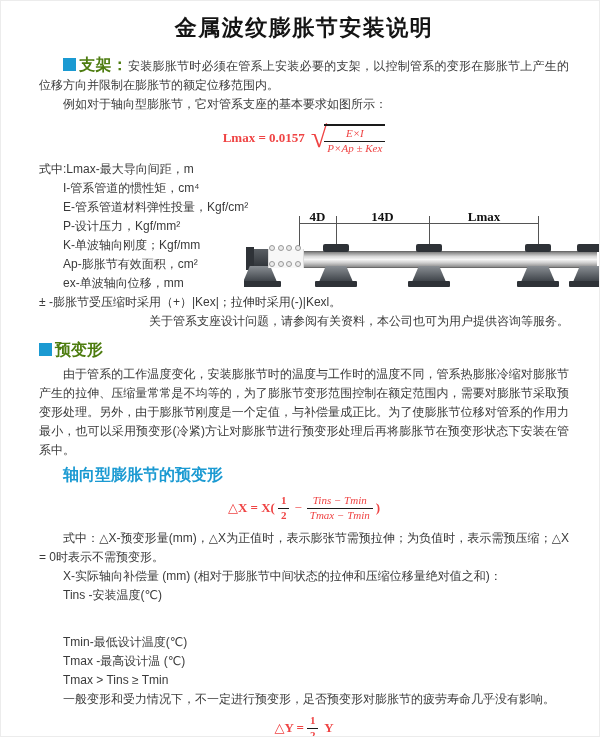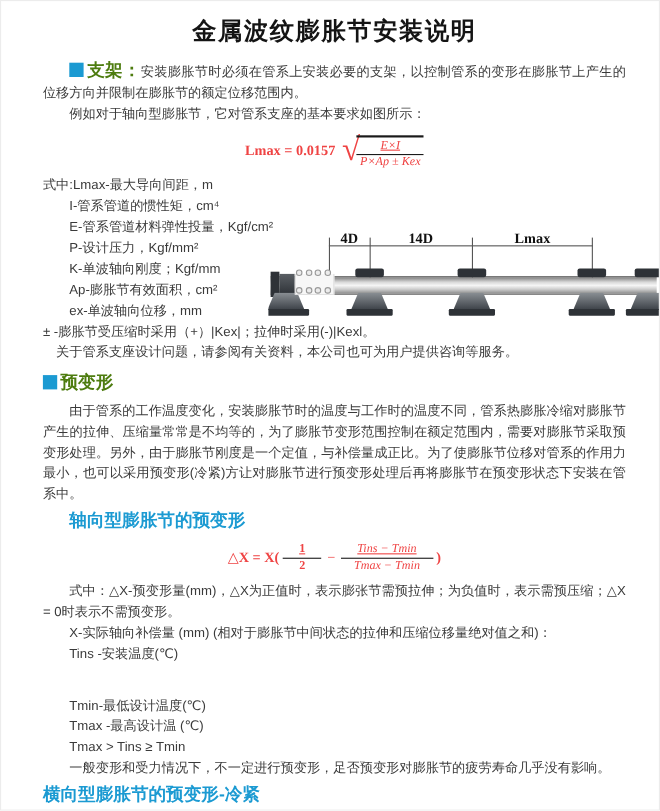--- a/index.html
+++ b/index.html
@@ -9,21 +9,21 @@
     padding:0 30px 0 38px; overflow:hidden;
     font-family:"Liberation Sans","DejaVu Sans",sans-serif;
     color:#3a3a3a;
   }
   .title {
     margin:12px 0 12px; text-align:center; color:#141414;
     font-size:22px; line-height:30px; font-weight:bold; letter-spacing:1.5px;
   }
   .para { font-size:12px; line-height:19px; margin:0; text-align:justify; }
   .indent { text-indent:2em; }
-  .indent1 { text-indent:1em; }
+  .indent1 { text-indent:1em;text-align:right; }
   .sec-marker {
     display:inline-block; width:13px; height:13px; background:#1b9ad2;
     margin-right:3px; vertical-align:-1px;
   }
   .sec-label { color:#4d7c0f; font-size:16px; font-weight:bold; }
   .sec-head { margin:8px 0 4px; line-height:22px; }
   .sub-head {
     color:#1b9ad2; font-size:16px; font-weight:bold;
     margin:5px 0 2px 24px; line-height:20px;
   }
@@ -32,21 +32,21 @@
   
   .formula {
     text-align:center; color:#ef4444;
     font-family:"Liberation Serif","DejaVu Serif",serif;
   }
   .f1 { margin:6px 0 4px; height:36px; display:flex; align-items:center; justify-content:center; }
   .f2 { margin:6px 0 4px; height:34px; display:flex; align-items:center; justify-content:center; }
   .f3 { margin:4px 0 2px; height:30px; display:flex; align-items:center; justify-content:center; }
   .f-lhs, .f-rhs { font-weight:bold; font-size:13px; white-space:pre; }
   .frac { display:inline-block; vertical-align:middle; text-align:center; font-size:11px; line-height:1.2; margin:0 3px; }
-  .frac .num { display:block; border-bottom:1px solid #1a1a1a; padding:0 15px;text-decoration:underline; }
+  .frac .num { display:block; border-bottom:1px solid #1a1a1a; padding:0 3px; }
   .frac .den { display:block; padding:0 3px; }
   .it { font-style:italic; }
   .bold { font-weight:bold; }
   .sqrt { display:inline-flex; align-items:flex-start; margin-left:6px; }
   .rad { font-size:30px; line-height:32px; font-weight:400; }
   .sqrt-inner { border-top:2px solid #1a1a1a; margin-left:-3px; margin-top:3px; padding-top:1px; }
   .sqrt-inner .frac .num { border-bottom:1px solid #1a1a1a; }
   .f-op { font-size:13px; margin:0 2px; }
   
   .diagram { position:absolute; left:243px; top:208px; width:355px; height:95px; overflow:hidden; }
@@ -176,21 +176,20 @@
   </div>
 
   <p class="para indent">式中：△X-预变形量(mm)，△X为正值时，表示膨张节需预拉伸；为负值时，表示需预压缩；△X = 0时表示不需预变形。</p>
   <p class="para" style="padding-left:24px;">X-实际轴向补偿量 (mm) (相对于膨胀节中间状态的拉伸和压缩位移量绝对值之和)：</p>
   <p class="para" style="padding-left:24px;">Tins -安装温度(℃)</p>
   <p class="para" style="padding-left:24px;margin-top:28px;">Tmin-最低设计温度(℃)</p>
   <p class="para" style="padding-left:24px;">Tmax -最高设计温 (℃)</p>
   <p class="para" style="padding-left:24px;">Tmax &gt; Tins ≥ Tmin</p>
   <p class="para indent">一般变形和受力情况下，不一定进行预变形，足否预变形对膨胀节的疲劳寿命几乎没有影响。</p>
 
-  <div class="sub-head" style="margin-left:0;">横向型膨胀节的预变形-冷紧</div>
 
   <div class="formula f3">
     <span class="f-lhs">△Y =</span>
     <span class="frac bold">
       <span class="num">1</span>
       <span class="den">2</span>
     </span>
     <span class="f-rhs"> Y</span>
   </div>
 

